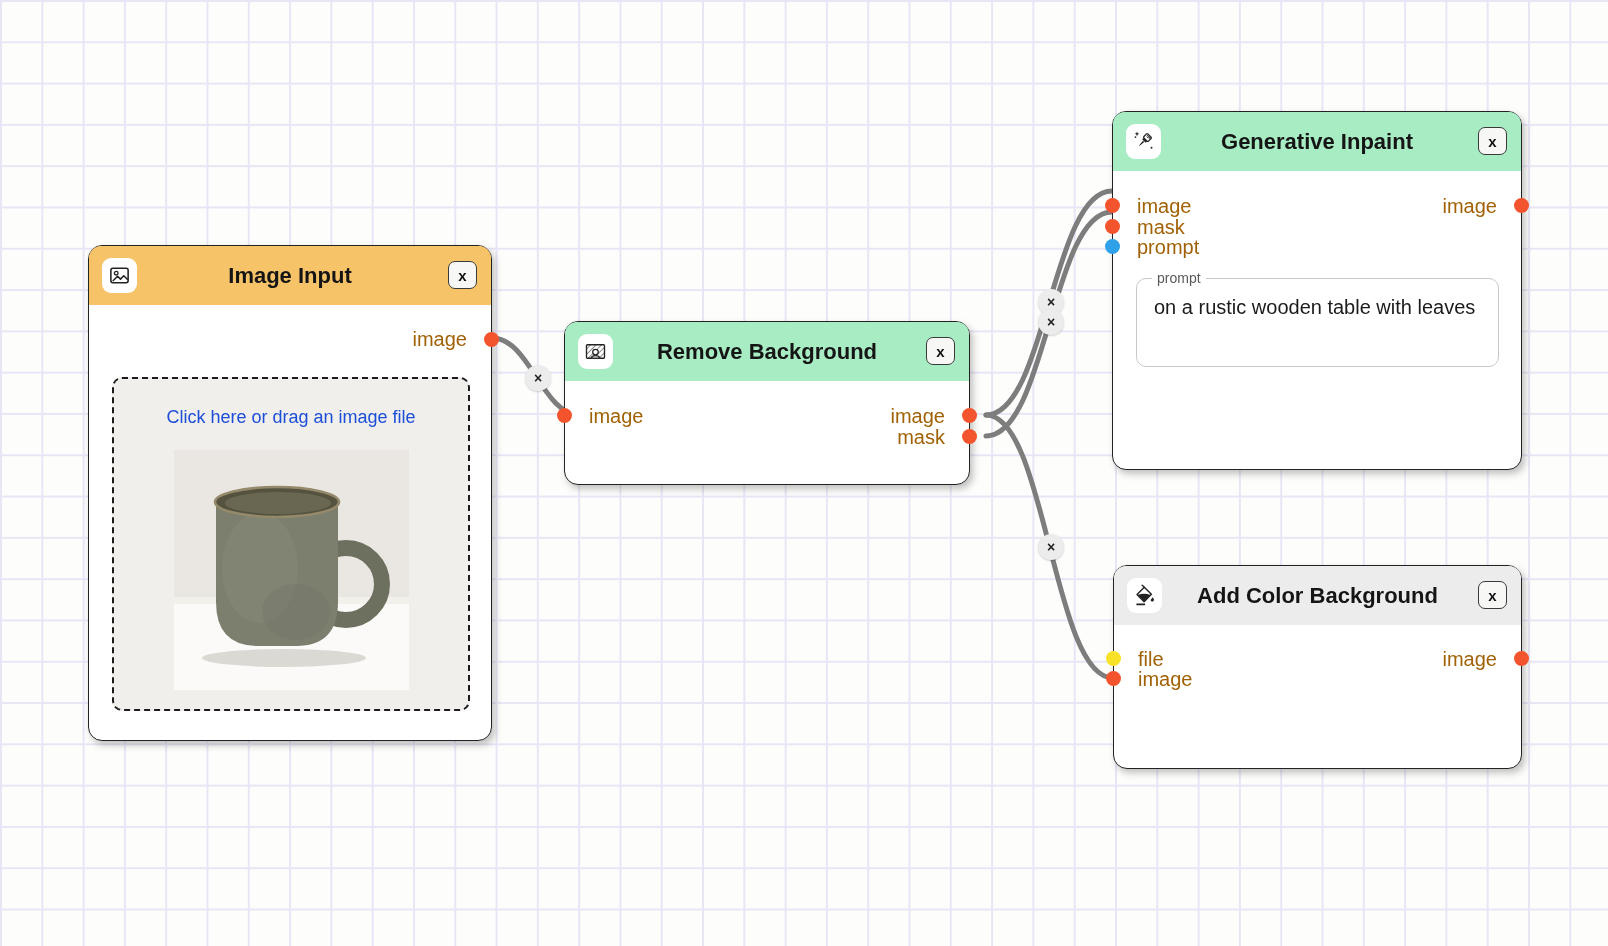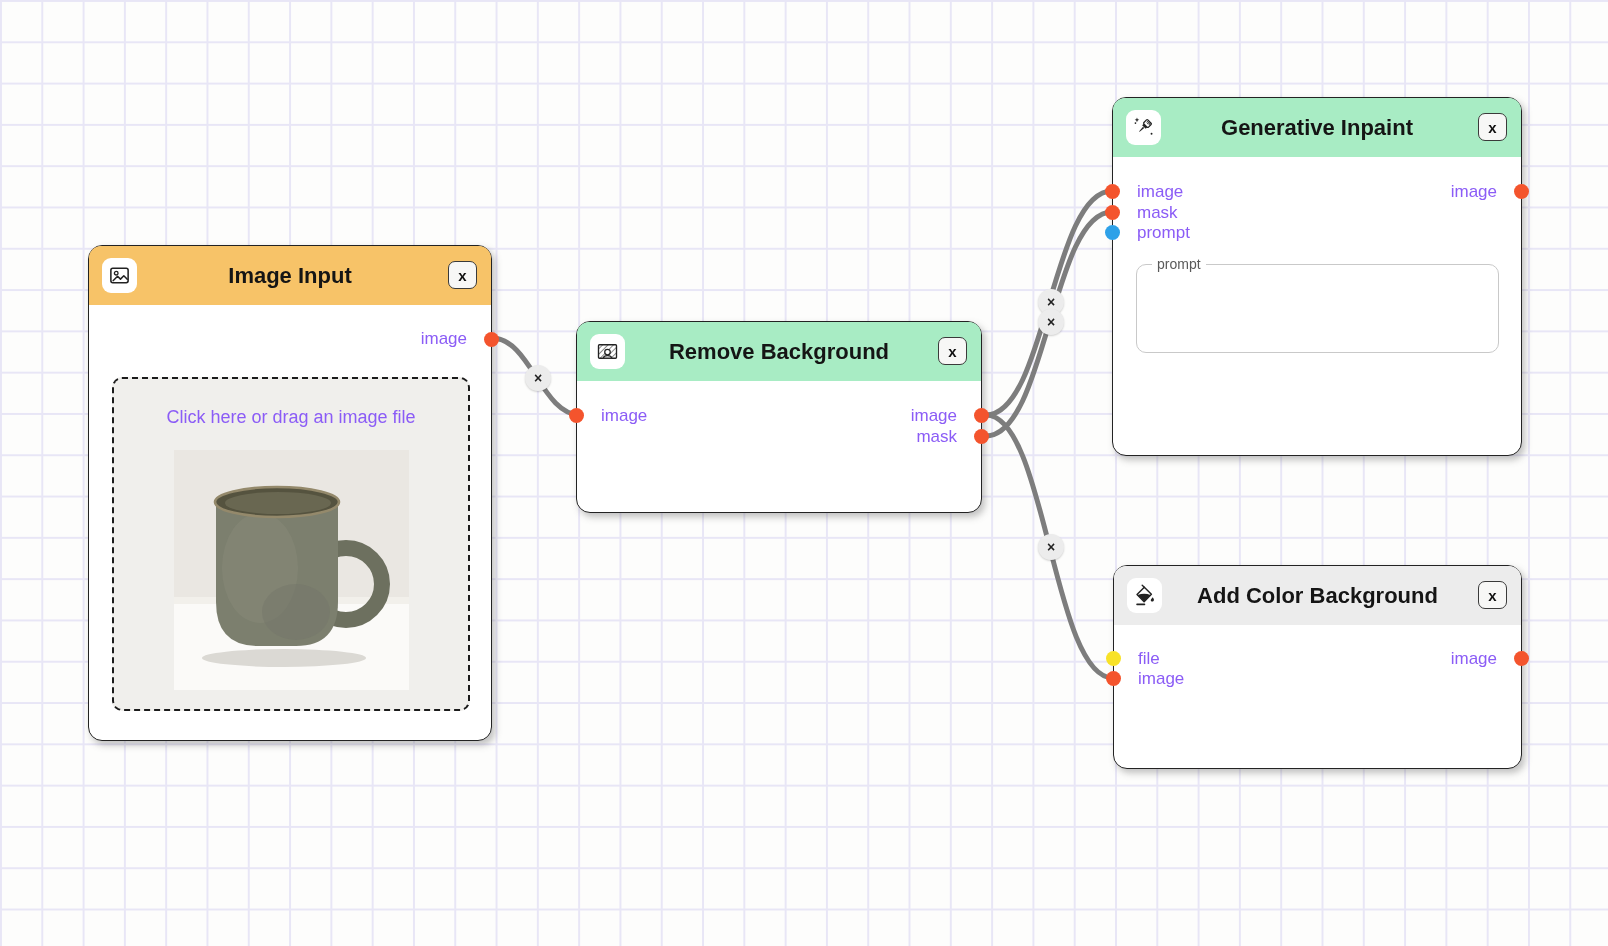--- a/index.html
+++ b/index.html
@@ -54,47 +54,47 @@
   }
   .close-btn {
     position:absolute; right:14px; top:15px;
     width:29px; height:28px; border-radius:7px;
     background:#f7f7f6; border:1.6px solid #3a3a3a;
     display:flex; align-items:center; justify-content:center;
     font-size:15px; font-weight:600; color:#111;
     cursor:pointer; user-select:none;
   }
   .port-label {
-    position:absolute; font-size:17px; color:#8b5cf6; line-height:22px;
+    position:absolute; font-size:20px; color:#a16207; line-height:22px;
     white-space:nowrap;
   }
   .port-label.left  { left:24px; }
   .port-label.right { right:24px; text-align:right; }
   .port-dot {
     position:absolute; width:15px; height:15px; border-radius:50%;
     cursor:crosshair;
   }
   .port-dot.left  { left:-8px; }
   .port-dot.right { right:-8px; }
 
   
   #node-image-input { left:88px; top:245px; width:404px; height:496px; }
   .dropzone {
     position:absolute; left:23px; top:131px; width:358px; height:334px;
     background:#f0efec; border:2px dashed #1b1b1b; border-radius:10px;
     text-align:center; cursor:pointer;
   }
-  .dropzone-text { margin-top:28px; font-size:18px; color:#8b5cf6; }
+  .dropzone-text { margin-top:28px; font-size:18px; color:#1d4ed8; }
   .mug-photo { width:235px; height:240px; margin-top:22px; display:inline-block; }
 
   
-  #node-remove-background { left:576px; top:321px; width:406px; height:192px; }
-
-  
-  #node-generative-inpaint { left:1112px; top:97px; width:410px; height:359px; }
+  #node-remove-background { left:564px; top:321px; width:406px; height:164px; }
+
+  
+  #node-generative-inpaint { left:1112px; top:111px; width:410px; height:359px; }
   .field-box {
     position:absolute;
     border:1.6px solid #c9c9c9; border-radius:10px;
     background:#fff;
   }
   .field-legend {
     position:absolute; top:-10px; left:15px;
     background:#fff; padding:0 5px;
     font-size:14px; color:#5a5a5a; line-height:18px;
   }
@@ -220,20 +220,21 @@
   <div class="port-label left" style="top:104px;">mask</div>
   <div class="port-dot left" style="top: 107px; background-color: rgb(244, 84, 45);"></div>
   <div class="port-label left" style="top:124px;">prompt</div>
   <div class="port-dot left" style="top: 127px; background-color: rgb(46, 161, 232);"></div>
 
   <div class="port-label right" style="top:83px;">image</div>
   <div class="port-dot right" style="top: 86px; background-color: rgb(244, 84, 45);"></div>
 
   <div class="field-box" id="prompt-box">
     <div class="field-legend">prompt</div>
+    <div class="prompt-text">on a rustic wooden table with leaves</div>
   </div>
 </div>
 
 <div class="node" id="node-add-color-background">
   <div class="node-header" style="background-color: rgb(236, 236, 236);">
     <div class="node-title">Add Color Background</div>
     <div class="icon-box">
       <svg class="glyph" width="23" height="23" viewBox="0 0 24 24">
         <path d="M11.8 3.4 L19.2 10.8 L11.6 18.4 L4.2 11 Z" fill="none" stroke="#222" stroke-width="1.5" stroke-linejoin="round"></path>
         <path d="M4.8 11.4 L11.6 18.2 L18.4 11.4 Q11.6 8.8 4.8 11.4 Z" fill="#222"></path>

